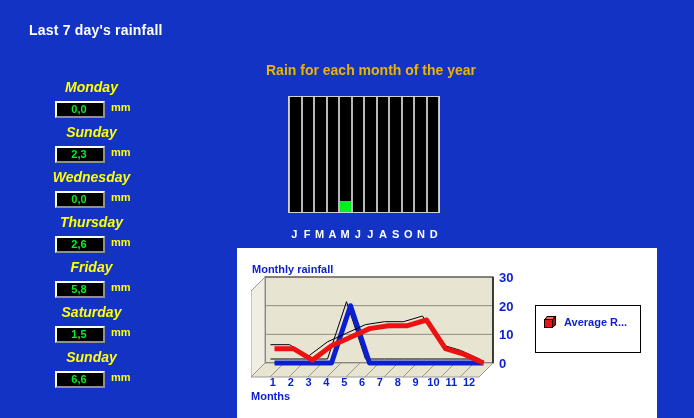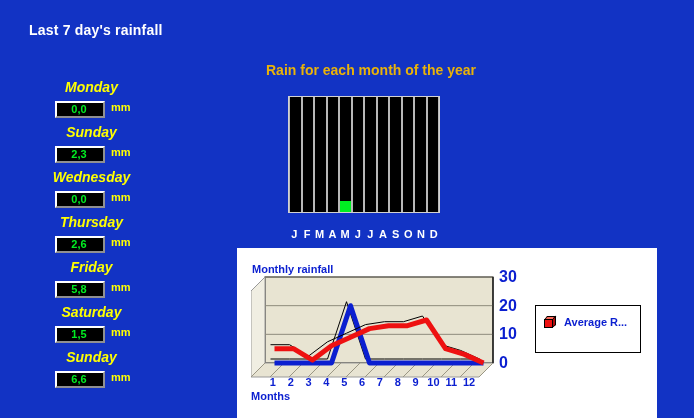--- a/index.html
+++ b/index.html
@@ -94,21 +94,21 @@
   .xlabels span{
     position:absolute;top:0;color:#0b1fd0;font-size:11px;font-weight:bold;
     transform:translateX(-50%);
   }
   .xaxis-title{
     position:absolute;left:14px;top:142px;
     color:#0b1fd0;font-size:11px;font-weight:bold;
   }
   .ylabels{position:absolute;left:262px;top:20px;width:24px;height:110px;}
   .ylabels span{
-    position:absolute;left:0;color:#0b1fd0;font-size:16px;font-weight:bold;
+    position:absolute;left:0;color:#0b1fd0;font-size:13px;font-weight:bold;
     transform:translateY(-50%);
   }
   .legend-box{
     position:absolute;left:298px;top:57px;
     width:106px;height:48px;
     background:#ffffff;border:1px solid #000000;
     box-sizing:border-box;
     padding:6px 0 0 8px;
   }
   .legend-item{display:flex;align-items:center;height:19px;}

